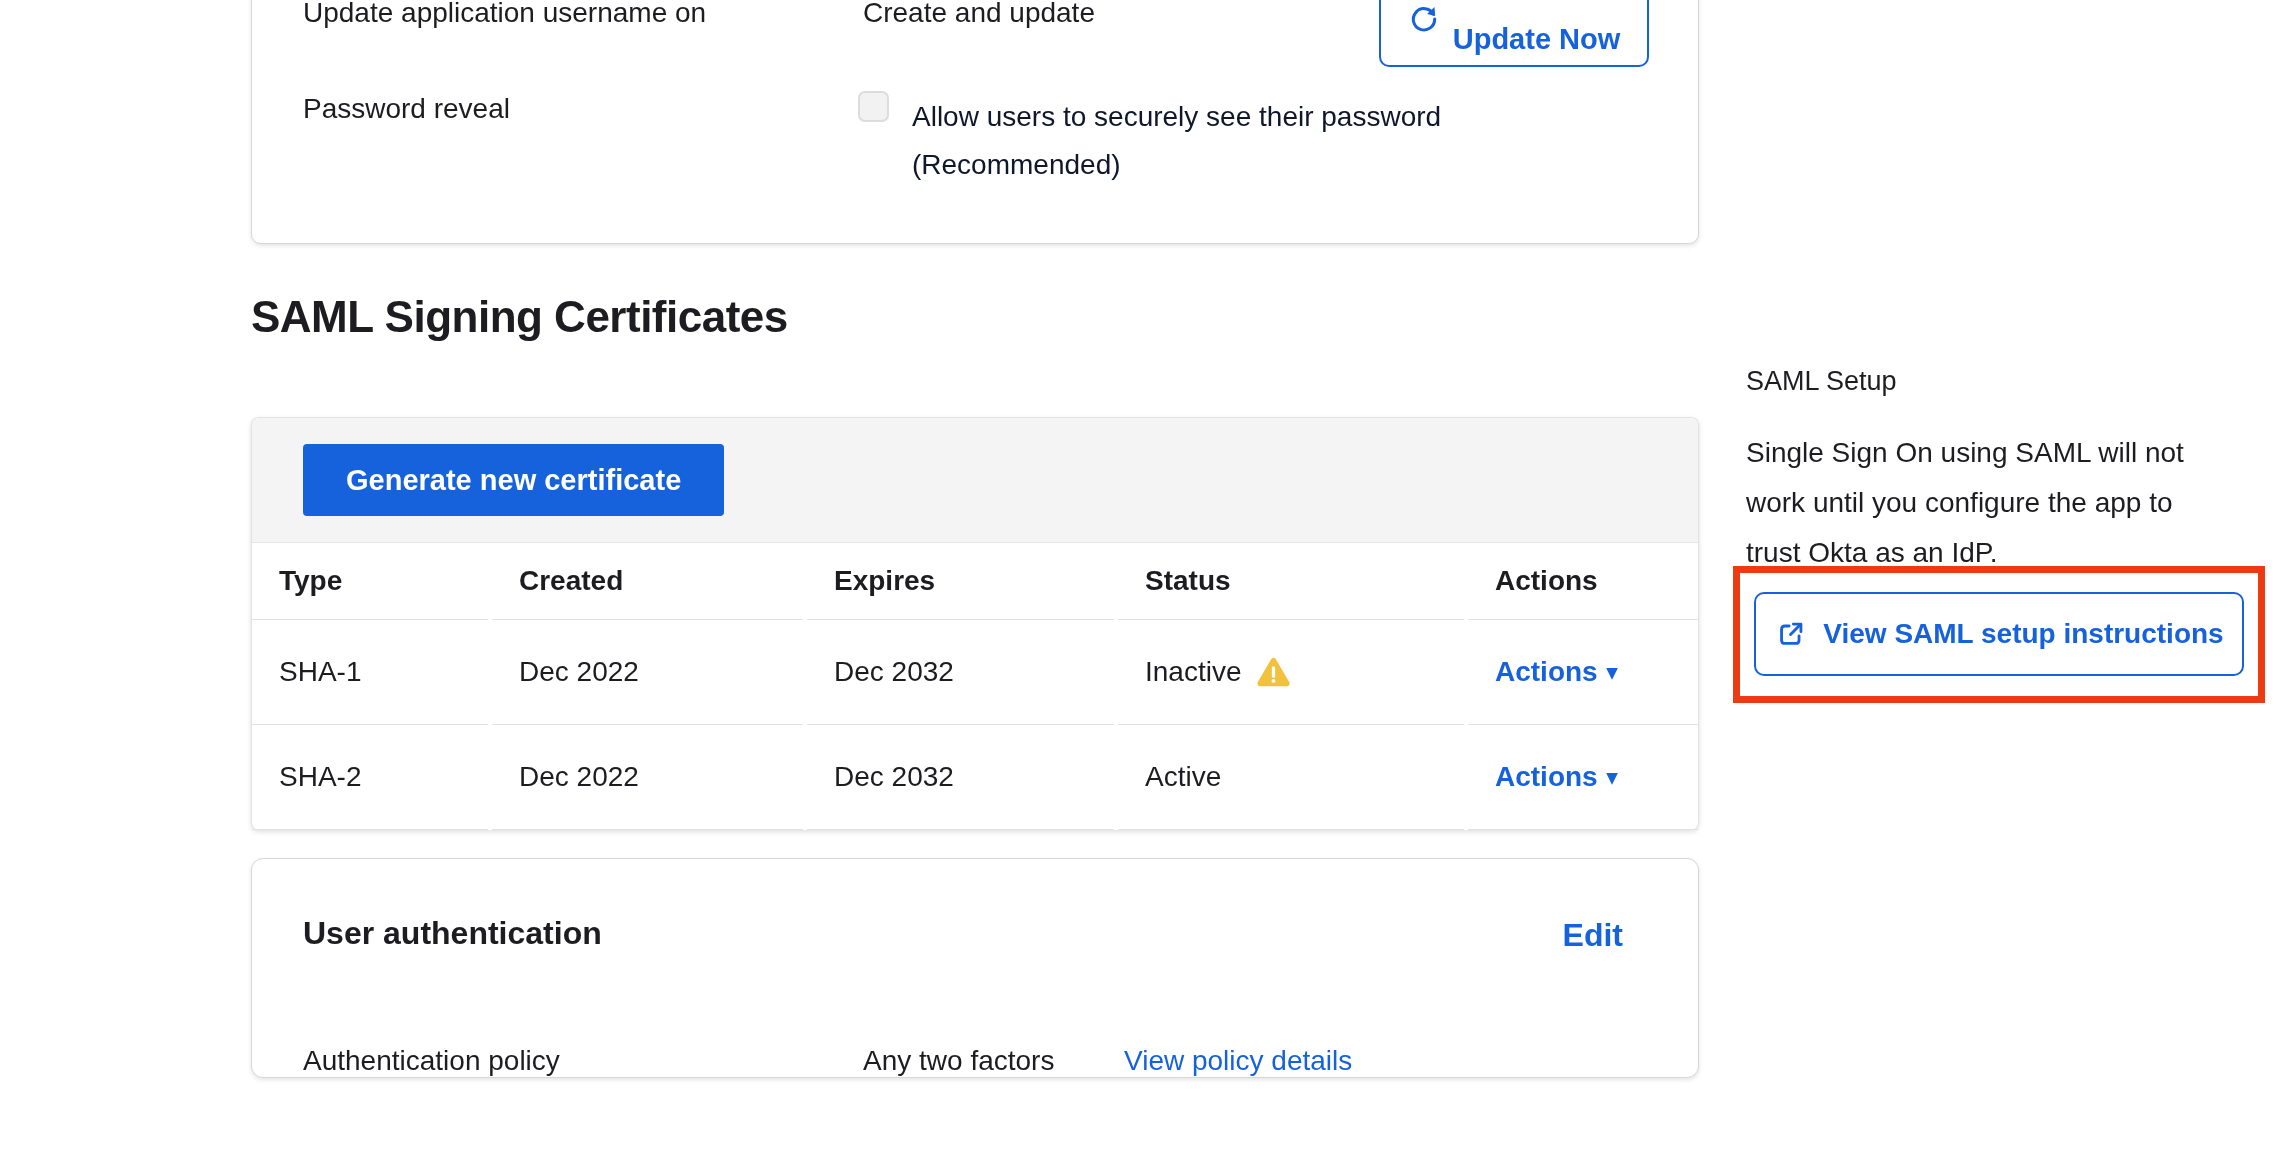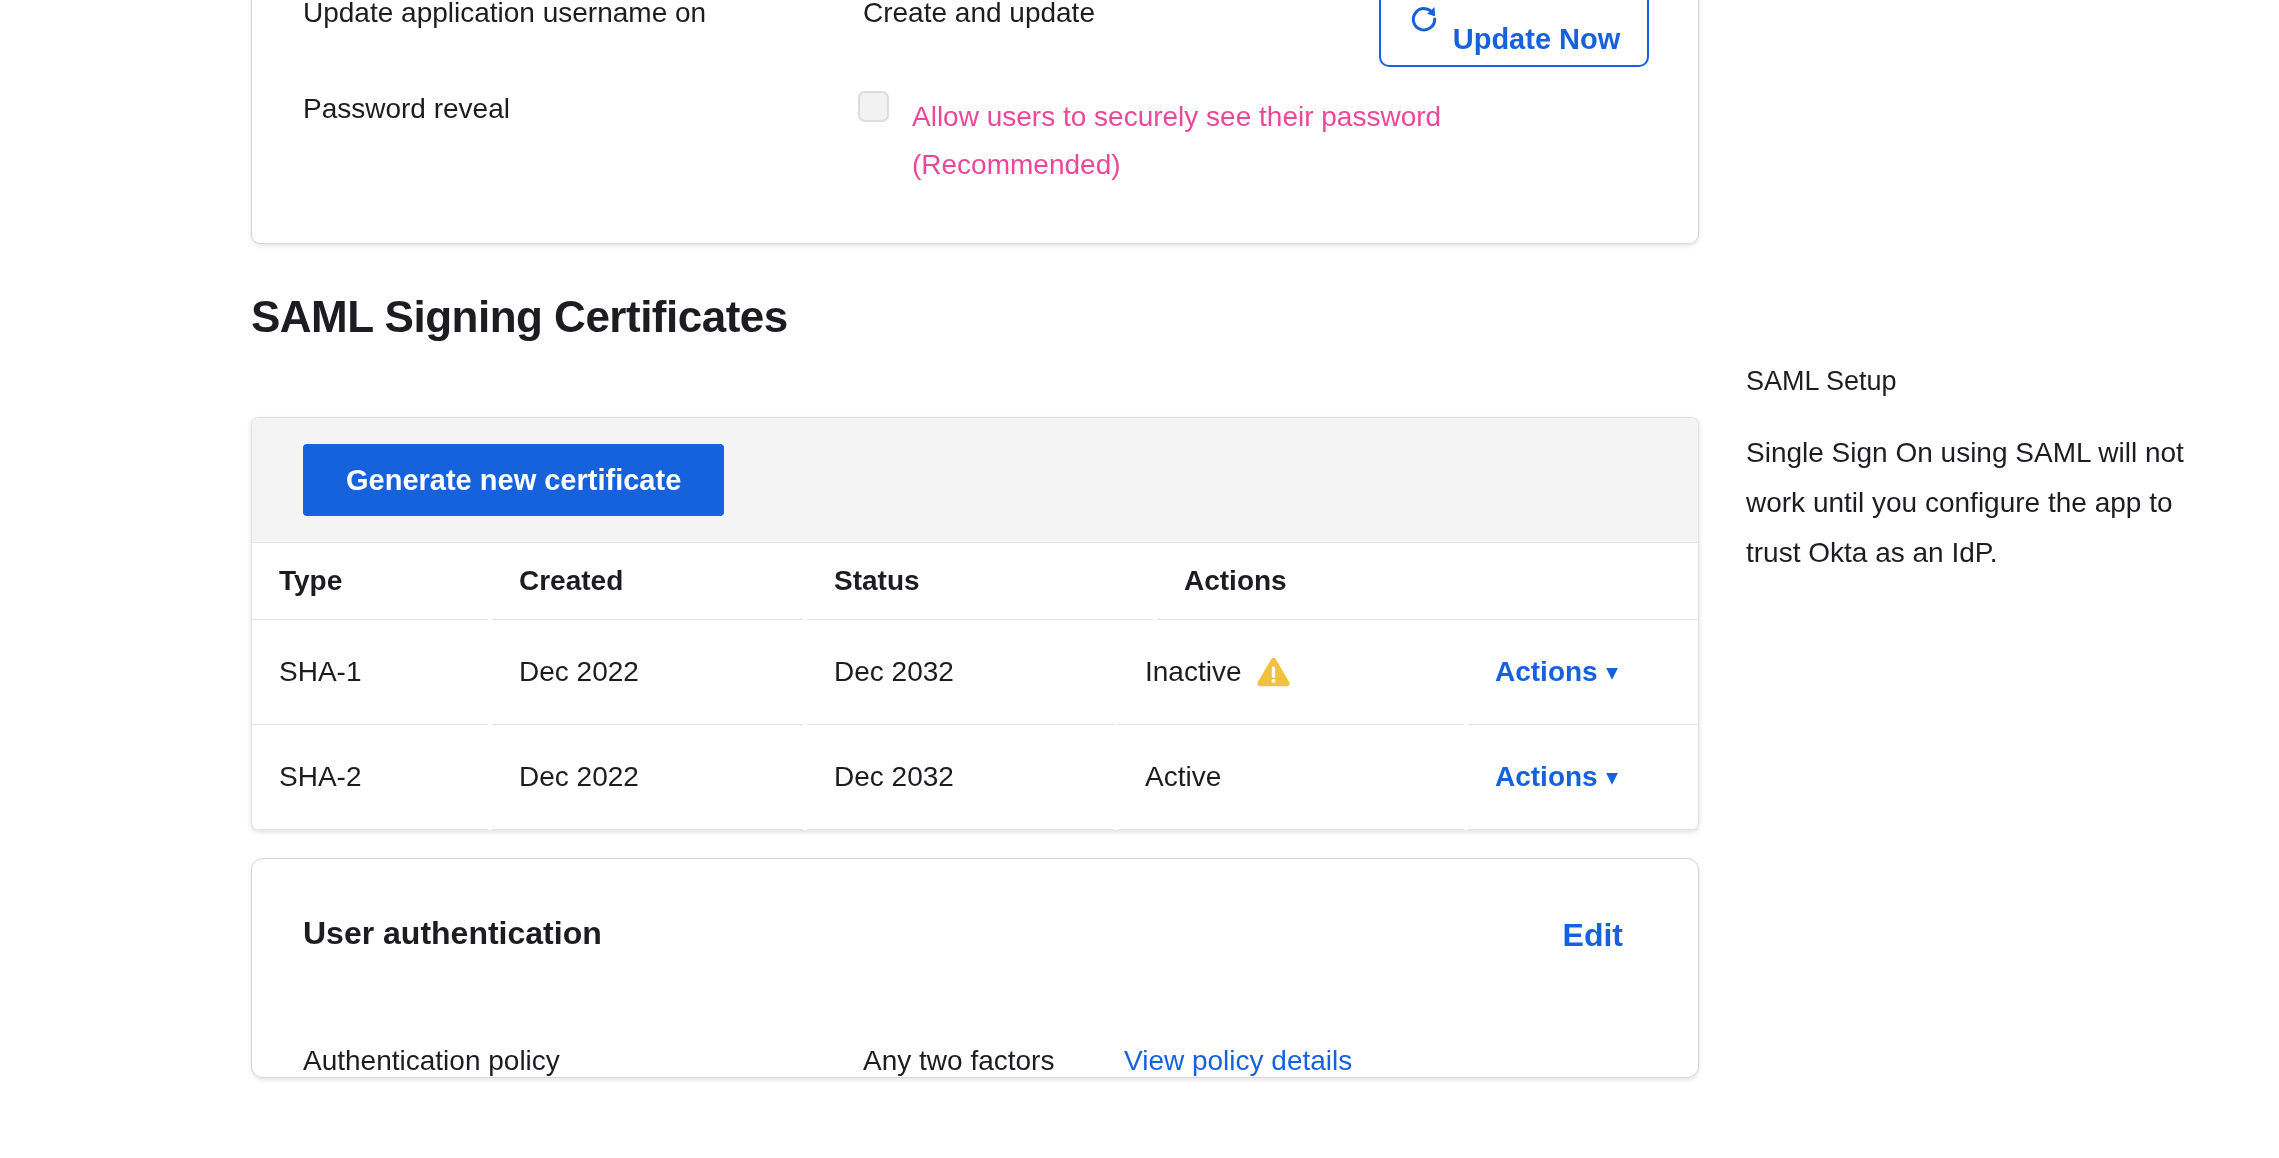--- a/index.html
+++ b/index.html
@@ -5,21 +5,21 @@
   * { margin:0; padding:0; box-sizing:border-box; }
   html,body { background:#ffffff; }
   body { font-family:"Liberation Sans", sans-serif; color:#1d1d21; }
   #stage { position:relative; width:2279px; height:1158px; overflow:hidden; background:#ffffff;padding-left:15px; }
 
   
   .card { position:absolute; background:#fff; border:1px solid #d7d7da; border-radius:10px;
           box-shadow:0 2px 4px rgba(29,29,33,.12); }
 
   .body-text { font-size:28px; color:#1d1d21; }
-  .gray-text { color:#ec4899; }
+  .gray-text { color:#0f172a; }
   a, .link { color:#1662dd; text-decoration:none; cursor:pointer; }
 
   
   #top-card { left:251px; top:-160px; width:1448px; height:404px; }
   #top-card .abs { position:absolute; }
   #tc-row1-label { left:51px; top:156px; }
   #tc-row1-value { left:611px; top:156px; }
   #update-now-btn { left:1127px; top:130px; width:270px; height:96px;
       border:2px solid #1662dd; border-radius:10px; background:#fff;
       display:flex; align-items:center; justify-content:center; gap:13px; cursor:pointer; }
@@ -103,20 +103,21 @@
   <h1 id="cert-heading">SAML Signing Certificates</h1>
 
   <div id="cert-panel">
     <div id="cert-panel-header">
       <button id="generate-btn">Generate new certificate</button>
     </div>
 
     <div id="cert-thead" class="trow">
       <div class="tcell c1">Type</div>
       <div class="tcell c2">Created</div>
+      <div class="tcell c3">Expires</div>
       <div class="tcell c4">Status</div>
       <div class="tcell c5">Actions</div>
     </div>
 
     <div class="trow cert-row">
       <div class="tcell c1">SHA-1</div>
       <div class="tcell c2">Dec 2022</div>
       <div class="tcell c3">Dec 2032</div>
       <div class="tcell c4">
         <span>Inactive</span>
@@ -156,14 +157,24 @@
     <div id="ua-row-label" class="abs body-text">Authentication policy</div>
     <div id="ua-row-value" class="abs body-text">Any two factors</div>
     <a id="ua-row-link" class="abs body-text link">View policy details</a>
   </div>
 
   <div id="saml-setup-heading">SAML Setup</div>
   <div id="saml-setup-body">Single Sign On using SAML will not
 work until you configure the app to
 trust Okta as an IdP.</div>
 
+  <div id="red-annotation-box">
+    <div id="view-saml-btn">
+      <svg width="34" height="34" viewBox="0 0 36 36">
+        <path d="M 16 9.5 H 11.5 C 9 9.5 8 10.5 8 13 V 24.5 C 8 27 9 28 11.5 28 H 23 C 25.5 28 26.5 27 26.5 24.5 V 20" fill="none" stroke="#1662dd" stroke-width="3" stroke-linecap="round"></path>
+        <line x1="17.5" y1="18.5" x2="27.5" y2="8.5" stroke="#1662dd" stroke-width="3" stroke-linecap="round"></line>
+        <polyline points="20.5,7.5 28.5,7.5 28.5,15.5" fill="none" stroke="#1662dd" stroke-width="3" stroke-linecap="round" stroke-linejoin="round"></polyline>
+      </svg>
+      <span>View SAML setup instructions</span>
+    </div>
+  </div>
 
 </div>
 
 </body></html>

